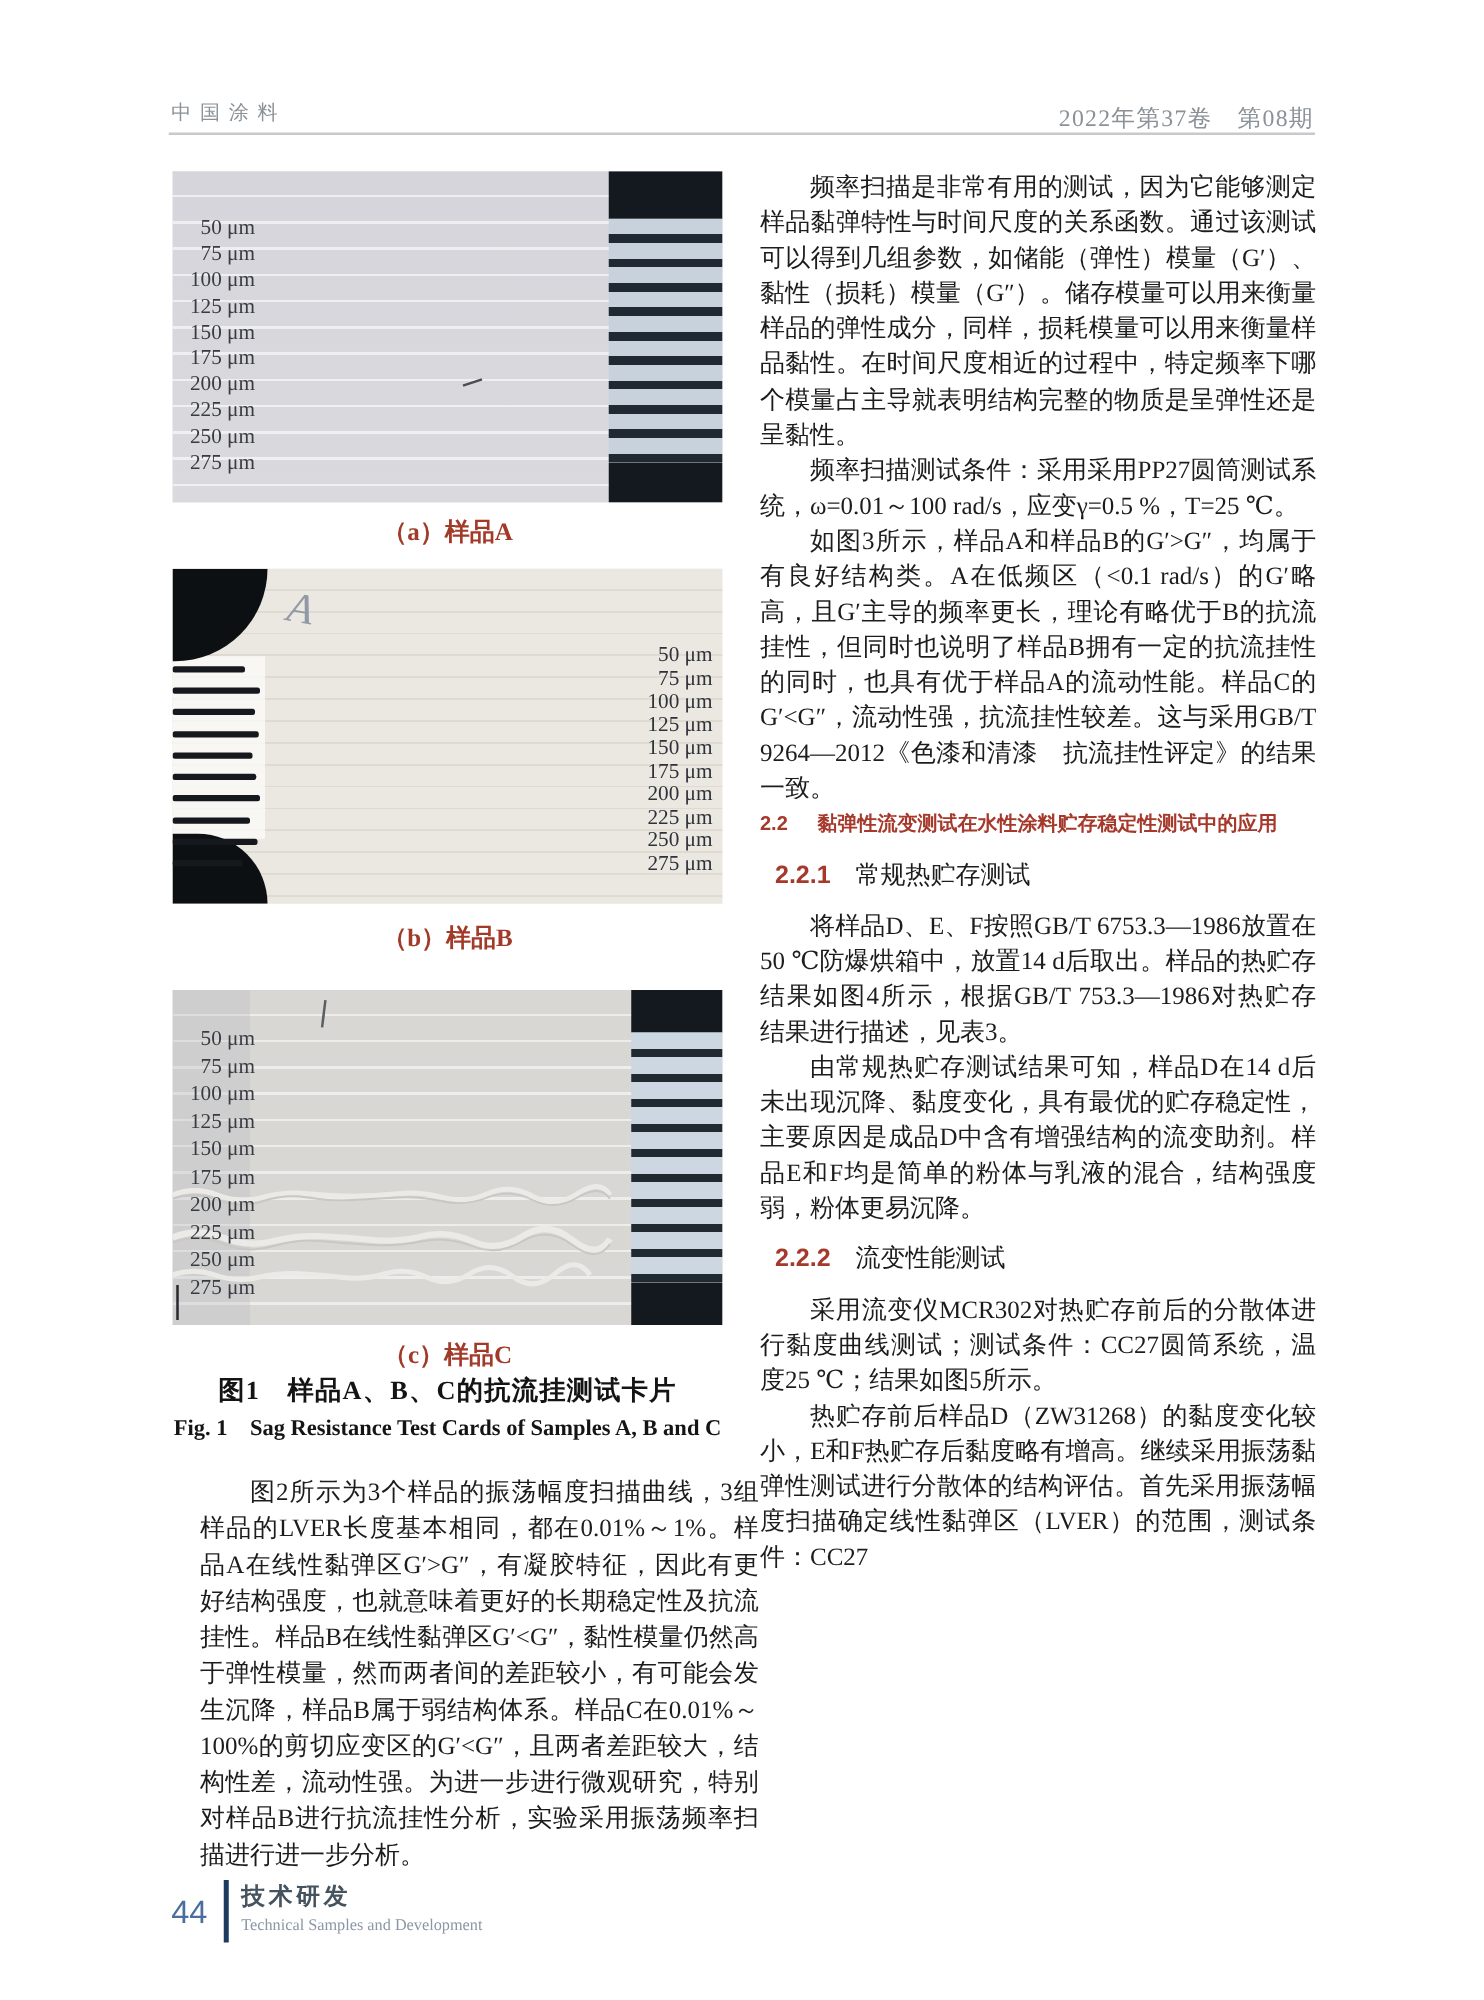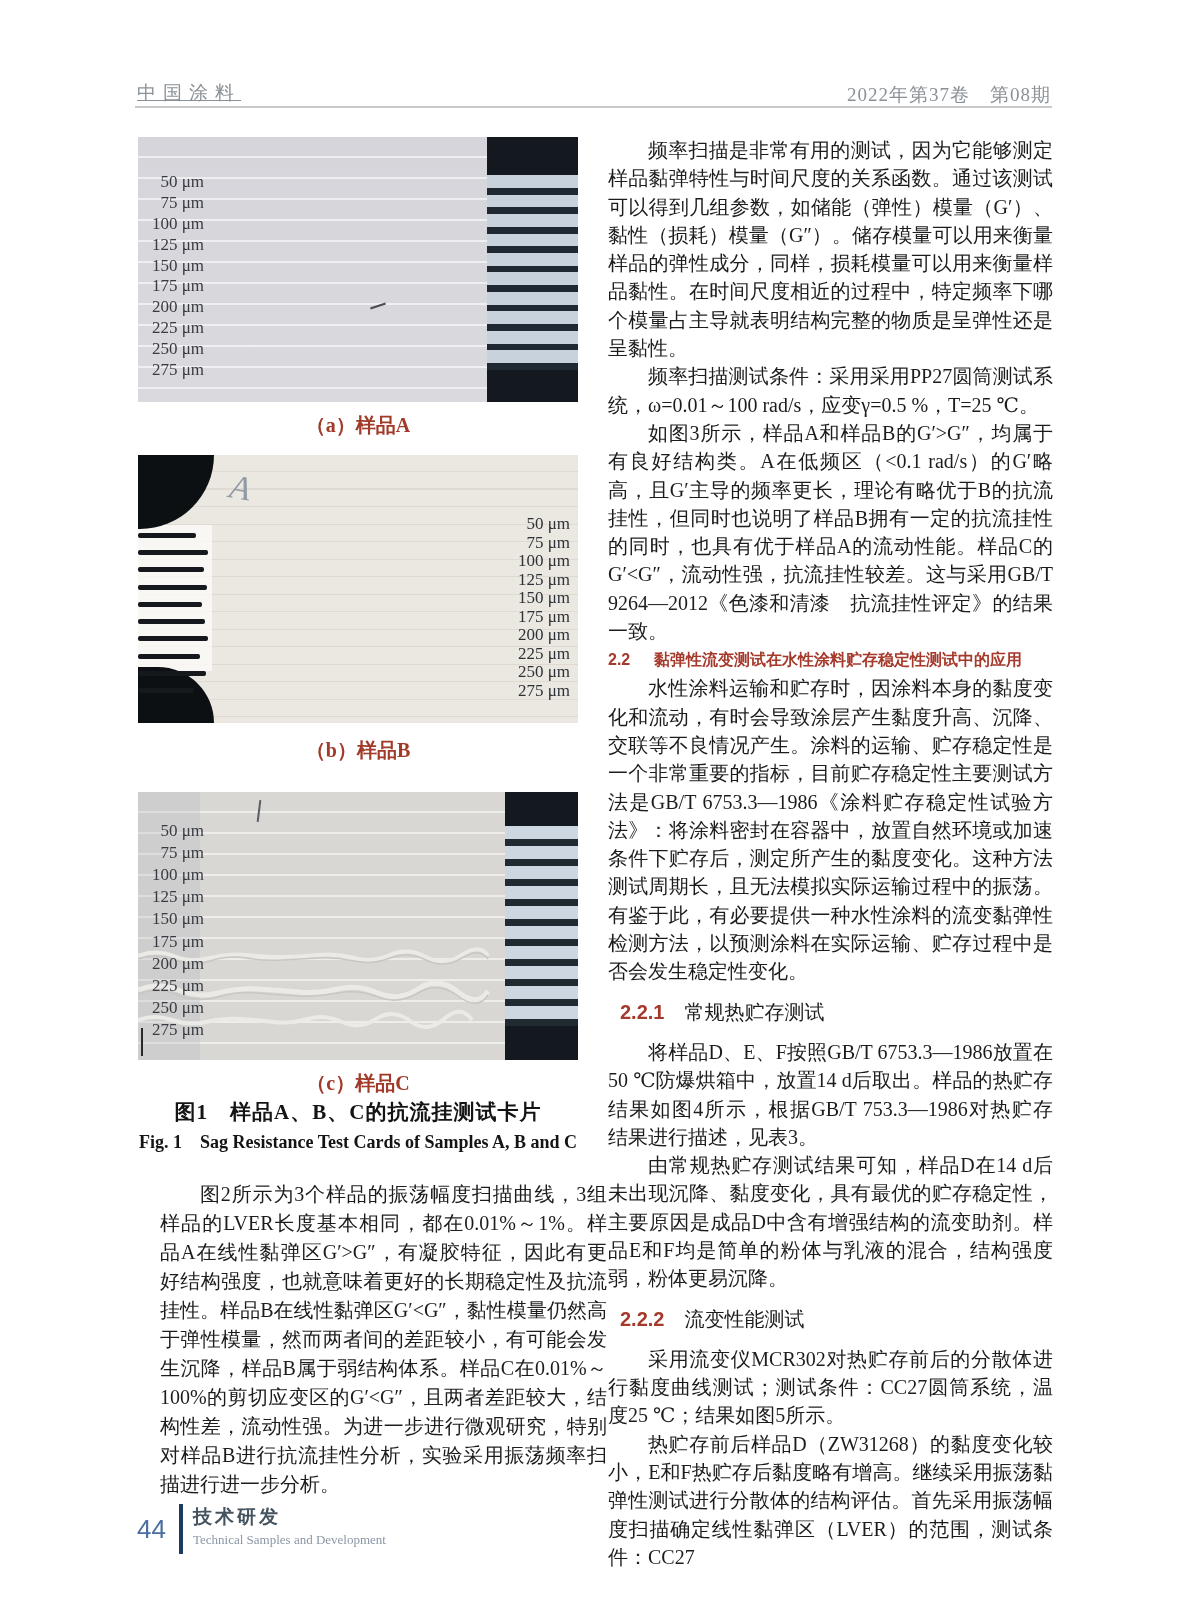--- a/index.html
+++ b/index.html
@@ -1,20 +1,20 @@
 <!DOCTYPE html>
 <html><head>
 <meta charset="utf-8">
 <style>
   html,body{margin:0;padding:0;background:#ffffff;}
   .page{position:relative;width:1187px;height:1600px;background:#ffffff;overflow:hidden;
         font-family:"Liberation Serif","DejaVu Serif",serif;}
 
   
-  .journal{position:absolute;left:137px;top:80px;font-size:19px;color:#8a9197;letter-spacing:7px;text-decoration:underline;}
+  .journal{position:absolute;left:137px;top:80px;font-size:16px;color:#8a9197;letter-spacing:7px;}
   .issue{position:absolute;right:136px;top:82px;font-size:19px;color:#8a9197;letter-spacing:1px;}
   .header-rule{position:absolute;left:135px;top:106px;width:917px;height:2px;background:#c6cacd;}
 
   
   .photo{position:absolute;left:138px;width:440px;overflow:hidden;}
   .photo-a{top:137px;height:265px;background:linear-gradient(to bottom,#d6d5db,#dad9de);}
   .photo-b{top:455px;height:268px;background:#ebe8e2;}
   .photo-c{top:792px;height:268px;background:#d9d7d4;}
   .rowlines-a{position:absolute;inset:0;background:repeating-linear-gradient(to bottom,transparent 0 19px,rgba(255,255,255,.6) 19px 21px);}
   .rowlines-b{position:absolute;inset:0;background:repeating-linear-gradient(to bottom,transparent 0 16px,rgba(208,202,190,.45) 16px 17.5px);}
@@ -201,21 +201,20 @@
   </div>
 
   <div class="right-col">
     <p class="para">频率扫描是非常有用的测试，因为它能够测定样品黏弹特性与时间尺度的关系函数。通过该测试可以得到几组参数，如储能（弹性）模量（G′）、黏性（损耗）模量（G″）。储存模量可以用来衡量样品的弹性成分，同样，损耗模量可以用来衡量样品黏性。在时间尺度相近的过程中，特定频率下哪个模量占主导就表明结构完整的物质是呈弹性还是呈黏性。</p>
     <p class="para">频率扫描测试条件：采用采用PP27圆筒测试系统，ω=0.01～100 rad/s，应变γ=0.5 %，T=25 ℃。</p>
     <p class="para">如图3所示，样品A和样品B的G′&gt;G″，均属于有良好结构类。A在低频区（&lt;0.1 rad/s）的G′略高，且G′主导的频率更长，理论有略优于B的抗流挂性，但同时也说明了样品B拥有一定的抗流挂性的同时，也具有优于样品A的流动性能。样品C的G′&lt;G″，流动性强，抗流挂性较差。这与采用GB/T 9264—2012《色漆和清漆　抗流挂性评定》的结果一致。</p>
     <div class="h-sec">
       <span class="num">2.2</span>
       <span>黏弹性流变测试在水性涂料贮存稳定性测试中的应用</span>
     </div>
-    <p class="para">水性涂料运输和贮存时，因涂料本身的黏度变化和流动，有时会导致涂层产生黏度升高、沉降、交联等不良情况产生。涂料的运输、贮存稳定性是一个非常重要的指标，目前贮存稳定性主要测试方法是GB/T 6753.3—1986《涂料贮存稳定性试验方法》：将涂料密封在容器中，放置自然环境或加速条件下贮存后，测定所产生的黏度变化。这种方法测试周期长，且无法模拟实际运输过程中的振荡。有鉴于此，有必要提供一种水性涂料的流变黏弹性检测方法，以预测涂料在实际运输、贮存过程中是否会发生稳定性变化。</p>
     <p class="h-sub">
       <span class="num">2.2.1</span><span>常规热贮存测试</span>
     </p>
     <p class="para">将样品D、E、F按照GB/T 6753.3—1986放置在50 ℃防爆烘箱中，放置14 d后取出。样品的热贮存结果如图4所示，根据GB/T 753.3—1986对热贮存结果进行描述，见表3。</p>
     <p class="para">由常规热贮存测试结果可知，样品D在14 d后未出现沉降、黏度变化，具有最优的贮存稳定性，主要原因是成品D中含有增强结构的流变助剂。样品E和F均是简单的粉体与乳液的混合，结构强度弱，粉体更易沉降。</p>
     <p class="h-sub">
       <span class="num">2.2.2</span><span>流变性能测试</span>
     </p>
     <p class="para">采用流变仪MCR302对热贮存前后的分散体进行黏度曲线测试；测试条件：CC27圆筒系统，温度25 ℃；结果如图5所示。</p>
     <p class="para">热贮存前后样品D（ZW31268）的黏度变化较小，E和F热贮存后黏度略有增高。继续采用振荡黏弹性测试进行分散体的结构评估。首先采用振荡幅度扫描确定线性黏弹区（LVER）的范围，测试条件：CC27</p>

